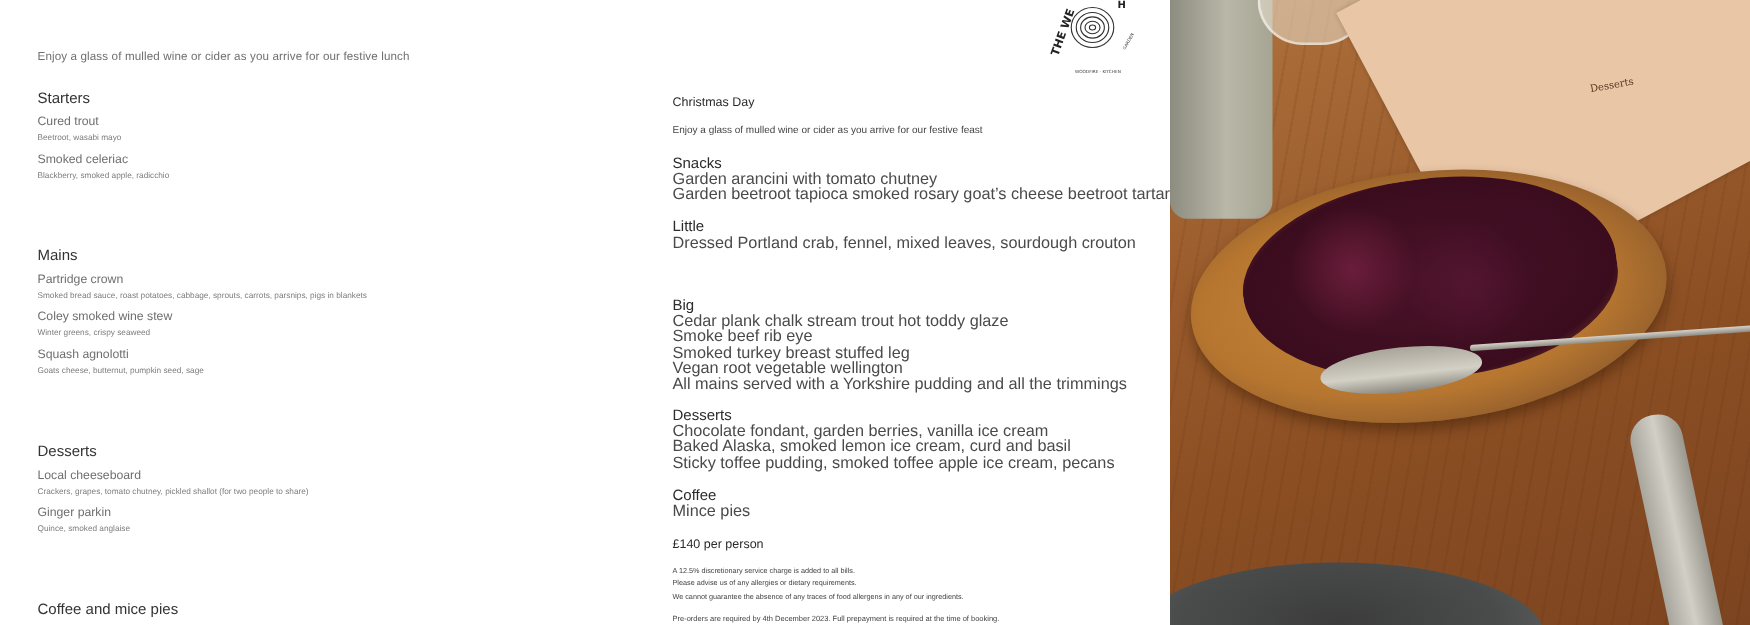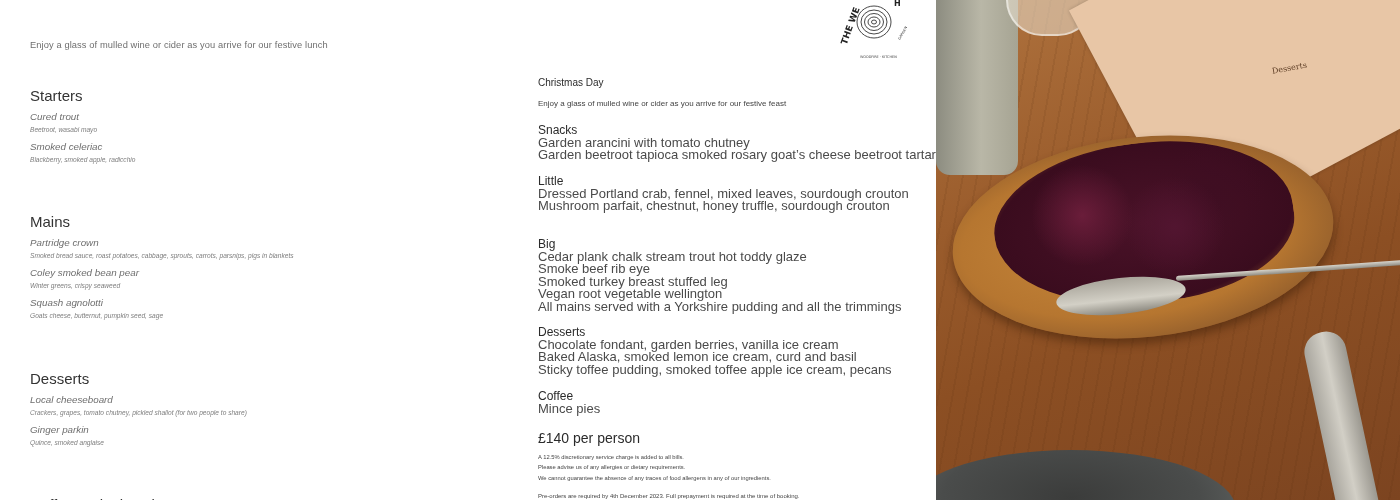--- a/index.html
+++ b/index.html
@@ -3,34 +3,34 @@
 <meta charset="utf-8">
 <style>
   * { box-sizing: border-box; margin: 0; padding: 0; }
   html, body { width: 1400px; height: 500px; overflow: hidden; background: #ffffff; }
   body { font-family: "Liberation Sans", "DejaVu Sans", sans-serif; position: relative; }
 
   
   .left-col { position: absolute; left: 30px; top: 0; width: 480px; height: 500px; }
   .intro { position: absolute; left: 0; top: 40px; font-size: 9.3px; color: #6f6f6f; white-space: nowrap; letter-spacing: 0.1px; }
   .l-section { position: absolute; left: 0; }
-  .l-heading { font-size: 15px; color: #333333; margin-bottom: 7px; white-space: nowrap; margin-top: 16px; }
-  .l-item { margin-bottom: 6px; font-style: italic; }
+  .l-heading { font-size: 12px; color: #333333; margin-bottom: 7px; white-space: nowrap; }
+  .l-item { margin-bottom: 6px; }
   .l-item-name { font-size: 9.8px; color: #6e6e6e; line-height: 12px; white-space: nowrap; }
   .l-item-desc { font-size: 6.6px; color: #7d7d7d; line-height: 10px; white-space: nowrap; margin-top: 2px; }
 
   
   .mid-col { position: absolute; left: 538px; top: 0; width: 392px; height: 500px; }
   .logo { position: absolute; left: 300px; top: 0; width: 78px; height: 62px; }
   .xmas-title { position: absolute; left: 0; top: 77px; font-size: 10px; color: #2b2b2b; white-space: nowrap; }
   .xmas-intro { position: absolute; left: 0; top: 99px; font-size: 8px; color: #444444; white-space: nowrap; }
   .m-section { position: absolute; left: 0; }
   .m-heading { font-size: 12px; color: #2b2b2b; line-height: 12.5px; white-space: nowrap; }
   .m-line { font-size: 13px; color: #4a4a4a; line-height: 12.6px; white-space: nowrap; }
-  .price { position: absolute; left: 0; top: 430px; font-size: 14px; color: #2b2b2b; white-space: nowrap; }
+  .price { position: absolute; left: 0; top: 430px; font-size: 10px; color: #2b2b2b; white-space: nowrap; }
   .notes { position: absolute; left: 0; top: 452px; }
   .note-line { font-size: 5.8px; color: #444444; line-height: 10.3px; white-space: nowrap; }
   .preorder { position: absolute; left: 0; top: 493px; font-size: 6px; color: #444444; white-space: nowrap; }
 
   
   .photo { position: absolute; left: 936px; top: 0; width: 464px; height: 500px; overflow: hidden;
     background:
       repeating-linear-gradient(100deg, rgba(80,40,10,0.10) 0px, rgba(80,40,10,0.10) 2px, transparent 2px, transparent 14px),
       linear-gradient(160deg, #b0733e 0%, #9a5c2c 35%, #8c4f23 60%, #7c4420 100%);
   }
@@ -69,21 +69,21 @@
     </div>
   </div>
 
   <div class="l-section" style="top:197px;">
     <div class="l-heading">Mains</div>
     <div class="l-item">
       <div class="l-item-name">Partridge crown</div>
       <div class="l-item-desc">Smoked bread sauce, roast potatoes, cabbage, sprouts, carrots, parsnips, pigs in blankets</div>
     </div>
     <div class="l-item">
-      <div class="l-item-name">Coley smoked bean pear</div>
+      <div class="l-item-name">Coley smoked wine stew</div>
       <div class="l-item-desc">Winter greens, crispy seaweed</div>
     </div>
     <div class="l-item">
       <div class="l-item-name">Squash agnolotti</div>
       <div class="l-item-desc">Goats cheese, butternut, pumpkin seed, sage</div>
     </div>
   </div>
 
   <div class="l-section" style="top:354px;">
     <div class="l-heading">Desserts</div>
@@ -124,21 +124,20 @@
 
   <div class="m-section" style="top:124px;">
     <div class="m-heading">Snacks</div>
     <div class="m-line">Garden arancini with tomato chutney</div>
     <div class="m-line">Garden beetroot tapioca smoked rosary goat’s cheese beetroot tartar</div>
   </div>
 
   <div class="m-section" style="top:175px;">
     <div class="m-heading">Little</div>
     <div class="m-line">Dressed Portland crab, fennel, mixed leaves, sourdough crouton</div>
-    <div class="m-line">Mushroom parfait, chestnut, honey truffle, sourdough crouton</div>
   </div>
 
   <div class="m-section" style="top:238px;">
     <div class="m-heading">Big</div>
     <div class="m-line">Cedar plank chalk stream trout hot toddy glaze</div>
     <div class="m-line">Smoke beef rib eye</div>
     <div class="m-line">Smoked turkey breast stuffed leg</div>
     <div class="m-line">Vegan root vegetable wellington</div>
     <div class="m-line">All mains served with a Yorkshire pudding and all the trimmings</div>
   </div>

